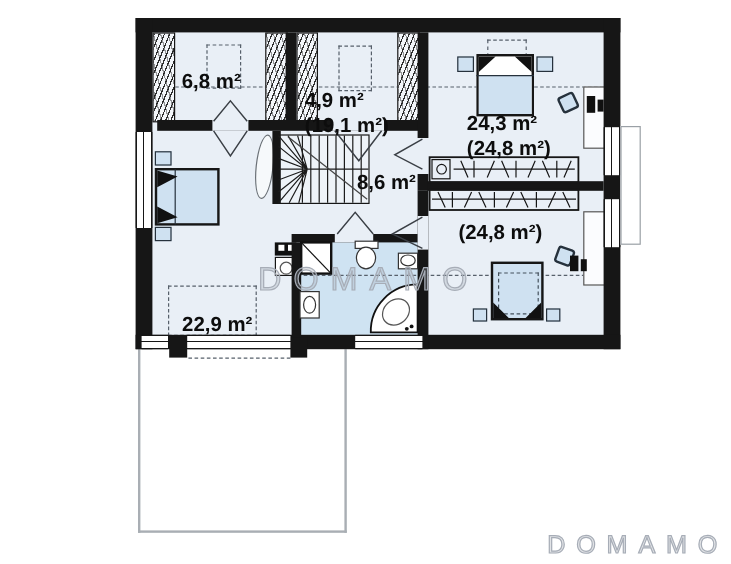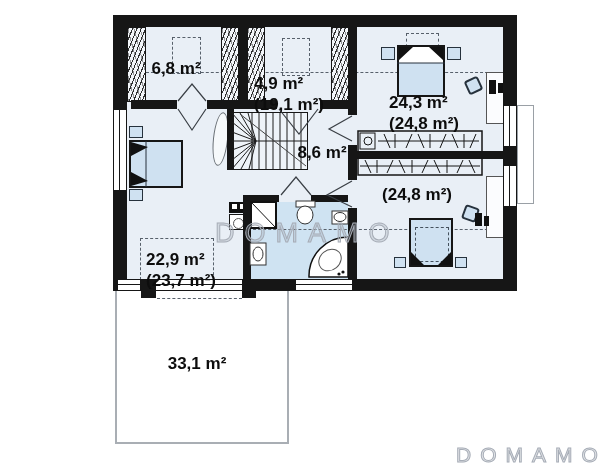--- a/index.html
+++ b/index.html
@@ -185,22 +185,18 @@
     <div>(24,8 m²)</div>
   </div>
   <div class="label" style="left:322px;top:152px;">
     <div>8,6 m²</div>
   </div>
   <div class="label" style="left:417px;top:194px;">
     <div>(24,8 m²)</div>
   </div>
   <div class="label" style="left:181px;top:230px;margin-top:40px;">
     <div>22,9 m²</div>
-    <div>(23,7 m²)</div>
-  </div>
-  <div class="label" style="left:197px;top:363px;">
-    <div>33,1 m²</div>
   </div>
 
   <div class="outline-text" style="left:215px;top:218px;font-size:27px;">DOMAMO</div>
   <div class="outline-text" style="left:456px;top:443px;font-size:21px;letter-spacing:9px;">DOMAMO</div>
 
 </div>
 
 </body></html>

